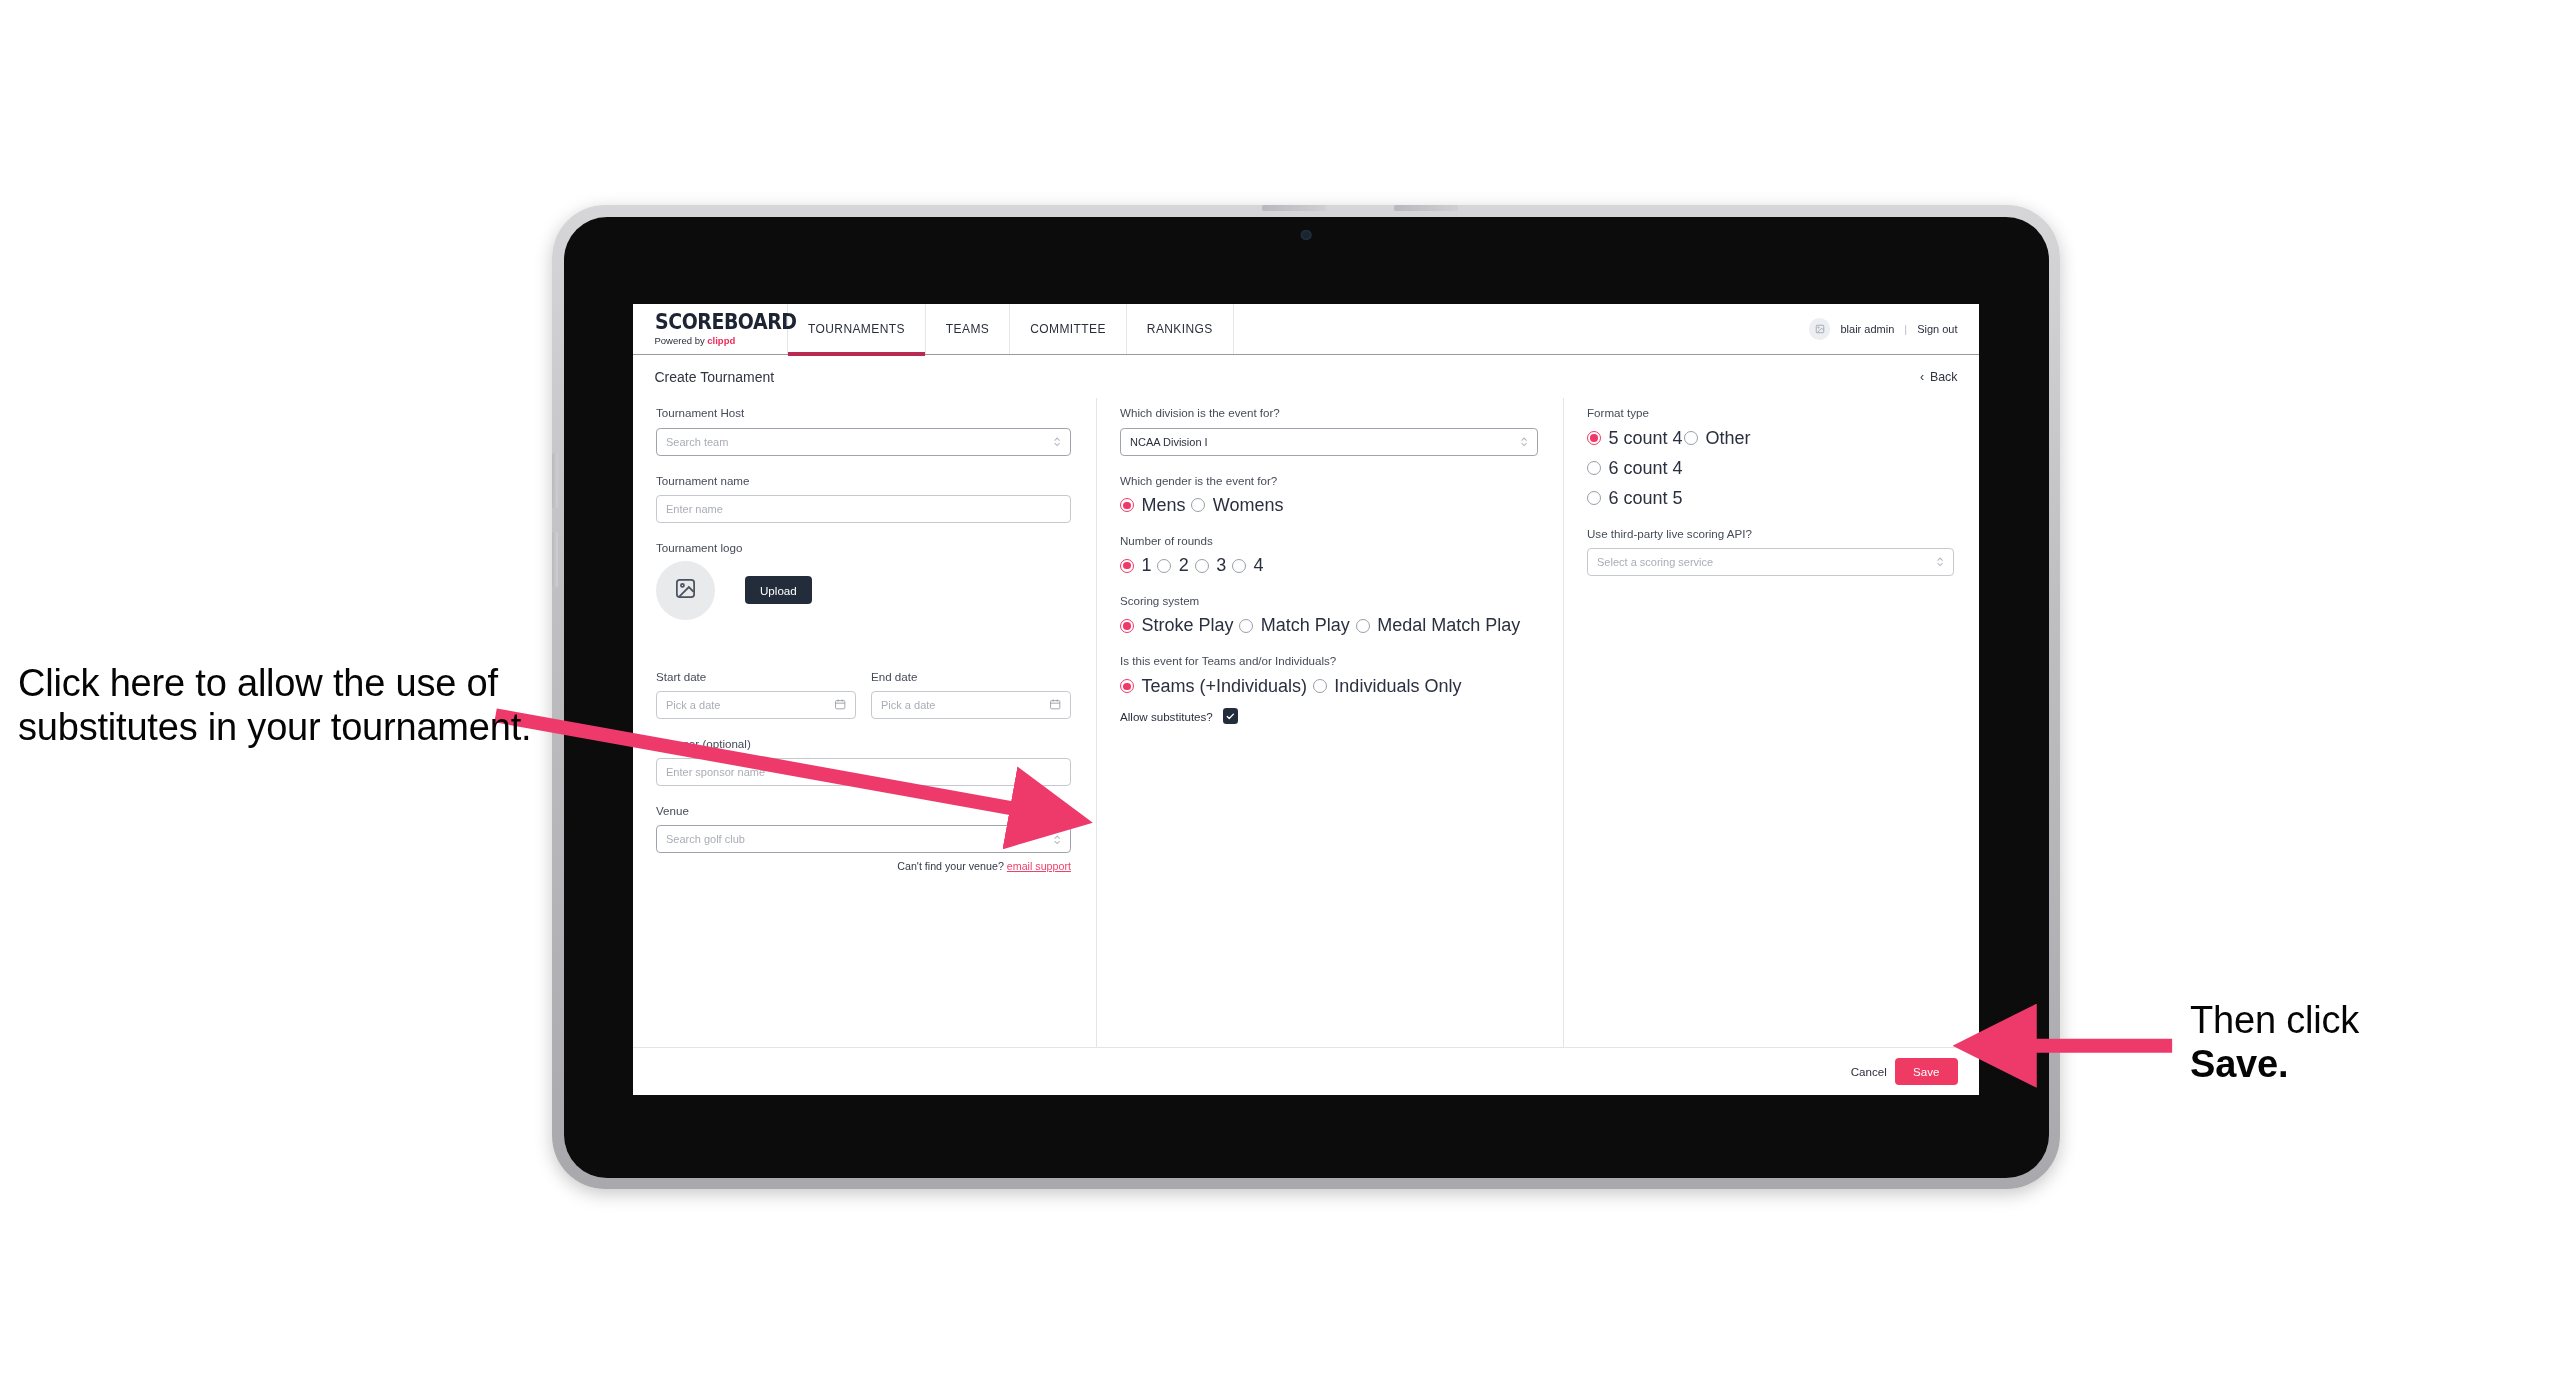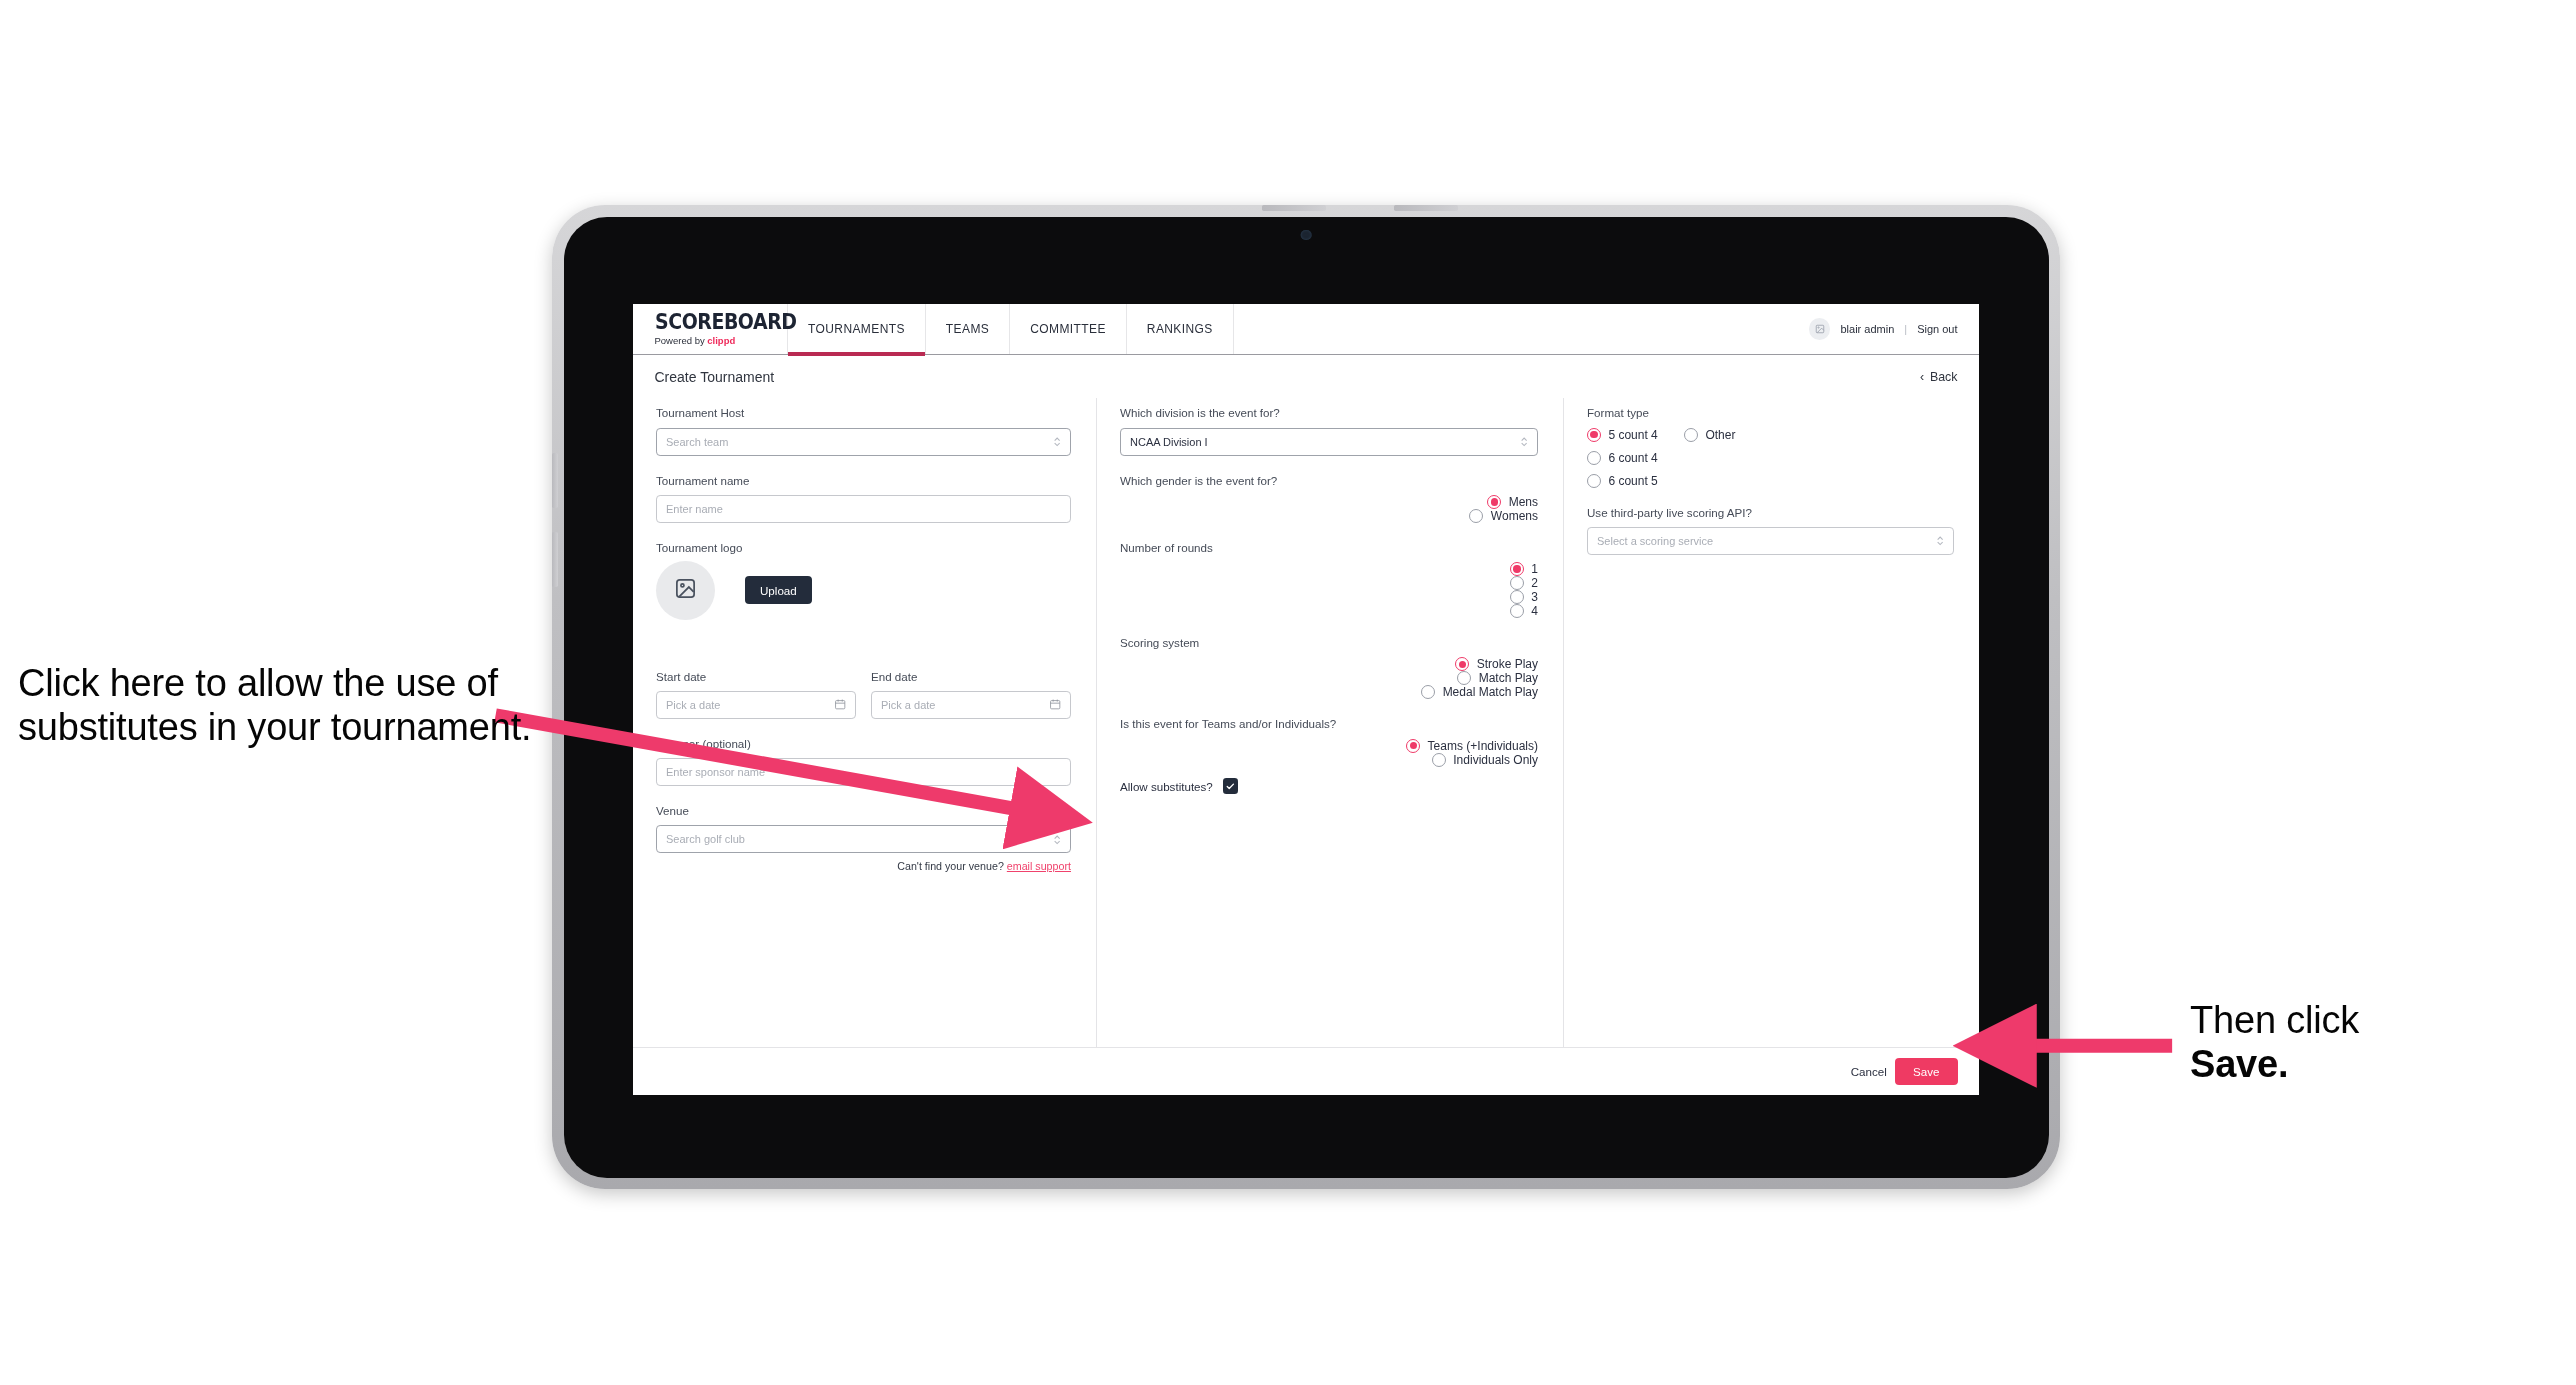--- a/index.html
+++ b/index.html
@@ -147,24 +147,24 @@
 
   .two-dates { display:flex; gap: 15px; margin-top: 32px; }
   .two-dates > div { flex: 1; }
 
   .helper {
     text-align: right; font-size: 10.7px; color:#343a46; margin-top: 6.6px;
   }
   .helper a { color:#f0426c; text-decoration: underline; cursor:pointer; }
 
   
-  .radio-row { display:flex; align-items:flex-end; flex-wrap: wrap; gap: 0px 6px; flex-direction: column; }
+  .radio-row { display:flex; align-items:flex-start; flex-wrap: wrap; gap: 0px 6px; }
   .radio {
     display:flex; align-items:center; gap: 7.4px; cursor:pointer;
-    font-size: 12px; color:#2b3040;
+    font-size: 18px; color:#2b3040;
   }
   .dot {
     width: 14px; height: 14px; border-radius: 50%;
     border: 1.3px solid #9a9ea7; background:#fff;
     display:flex; align-items:center; justify-content:center;
     flex: none;
   }
   .radio.on .dot { border-color:#ef3a68; }
   .radio.on .dot::after {
     content:""; width: 7.4px; height: 7.4px; border-radius:50%; background:#ef3a68;

